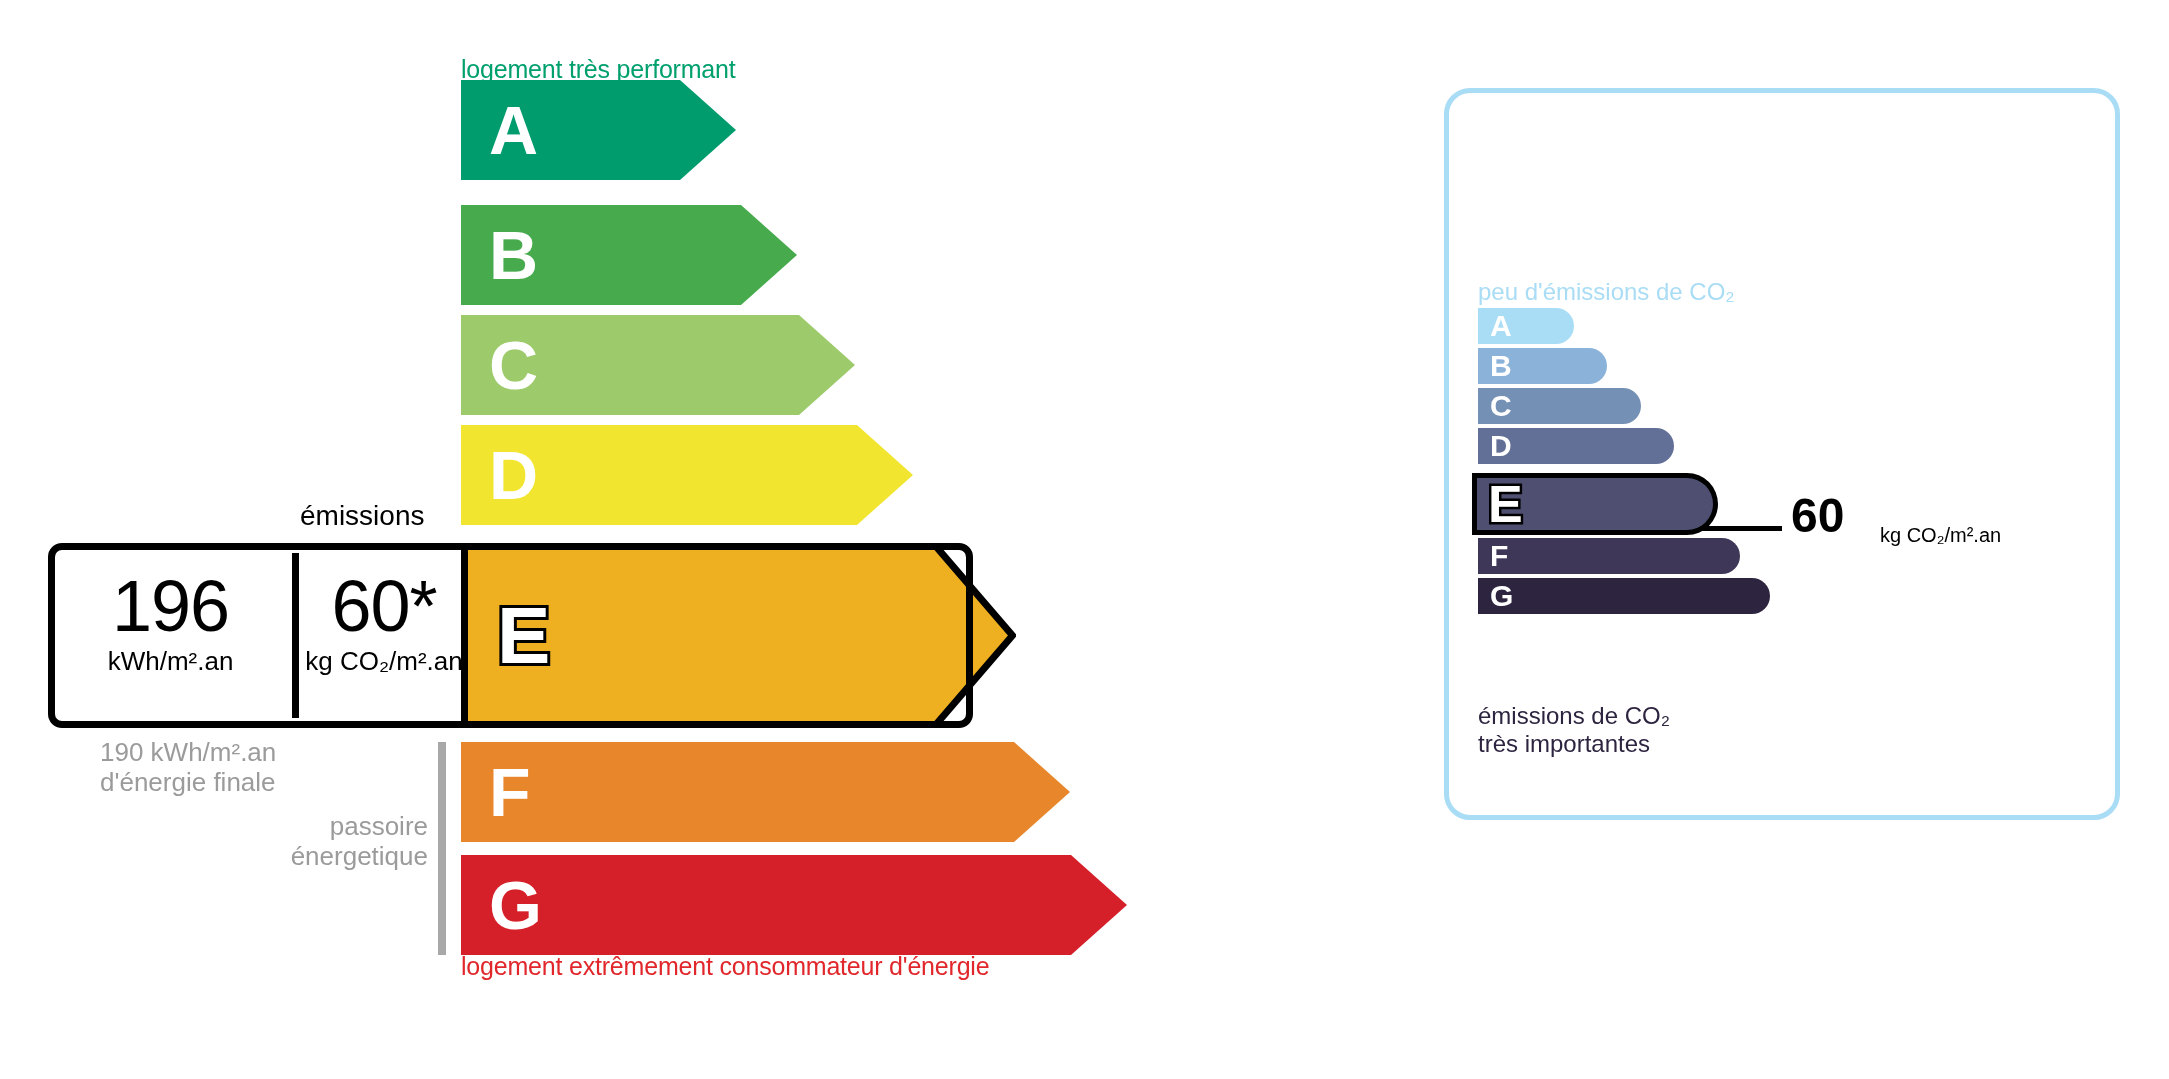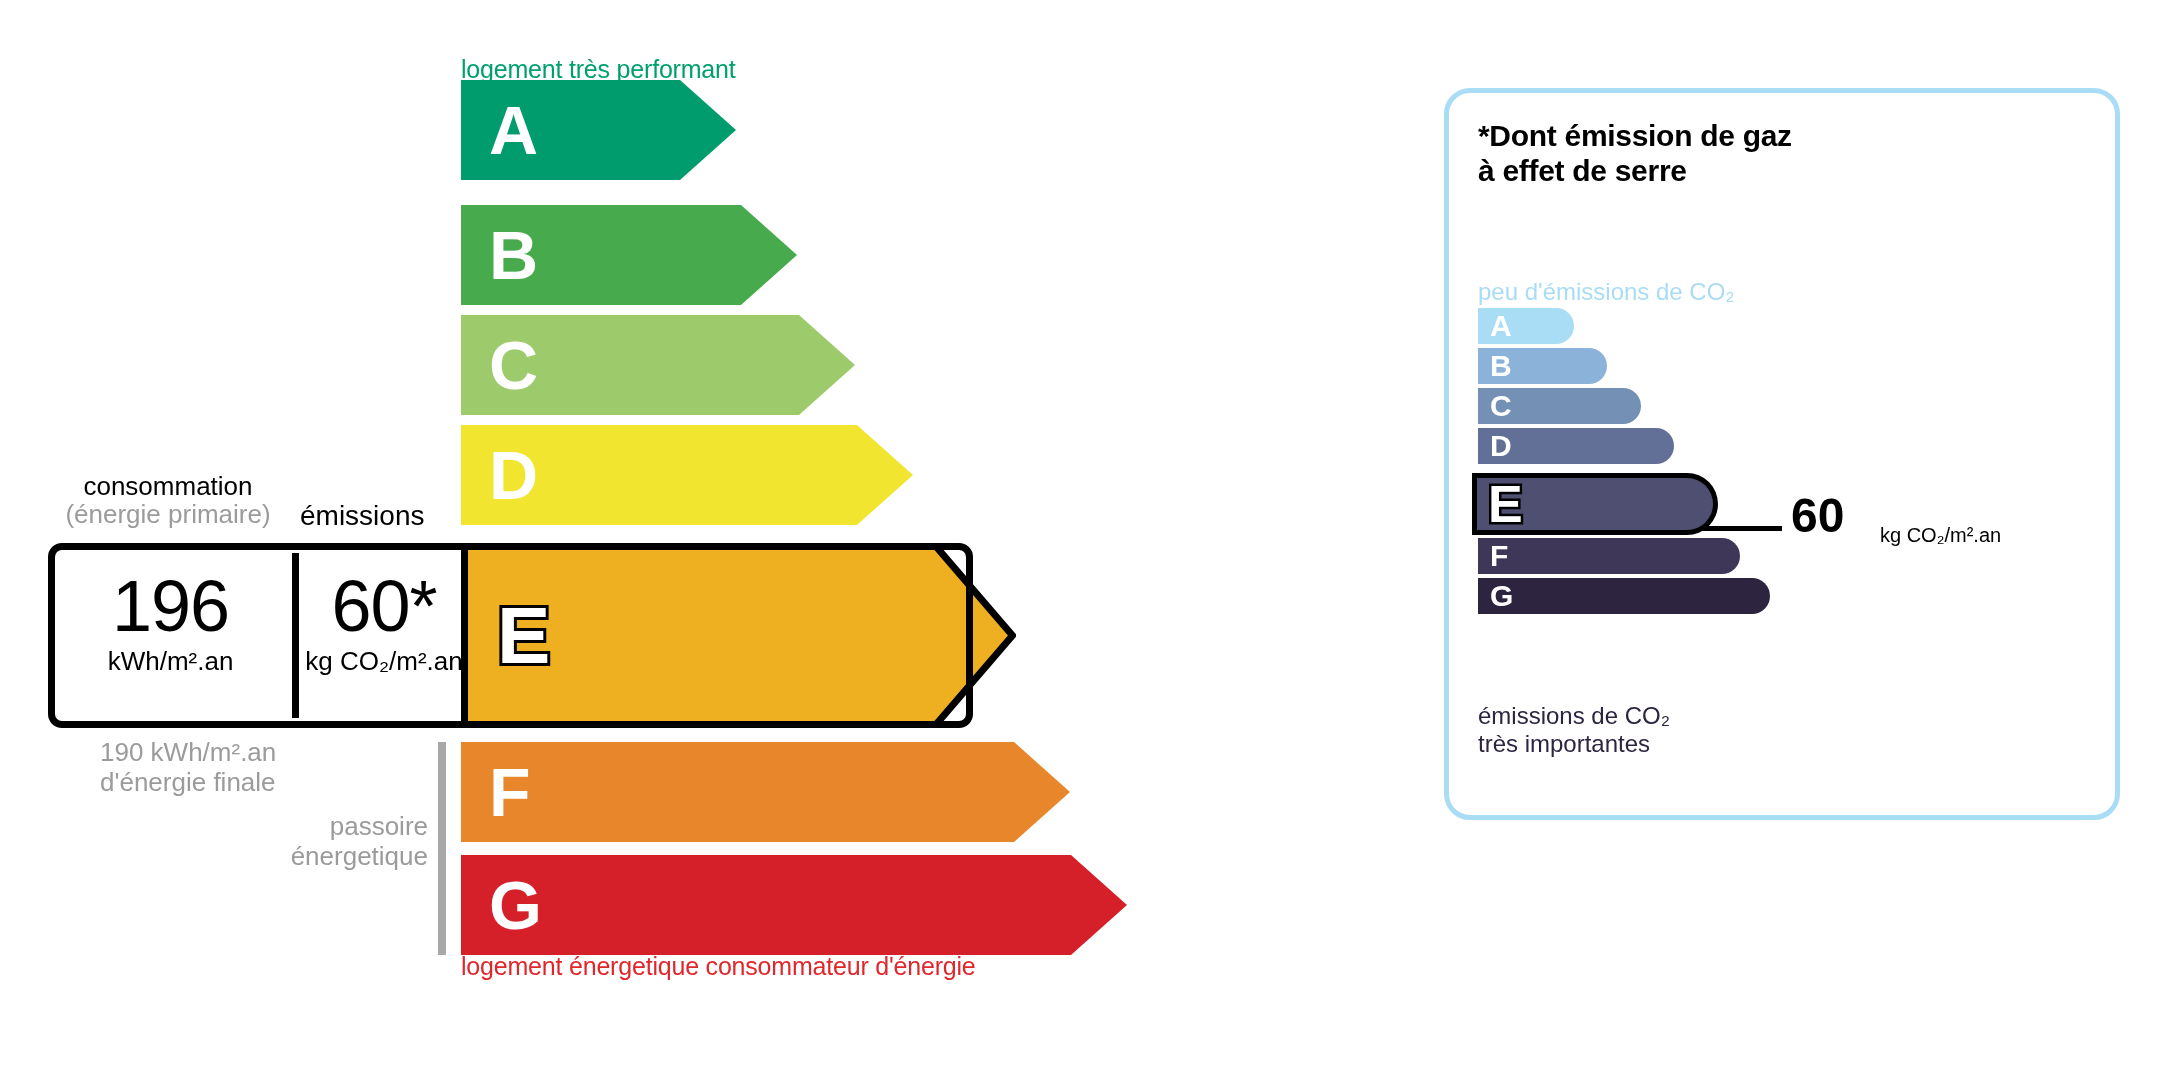--- a/index.html
+++ b/index.html
@@ -347,46 +347,38 @@
     <div class="value-cell" id="cell-conso">
       <div class="value-number">196</div>
       <div class="value-unit">kWh/m².an</div>
     </div>
     <div class="value-cell" id="cell-emis">
       <div class="value-number">60*</div>
       <div class="value-unit">kg CO₂/m².an</div>
     </div>
   </div>
 
-  <div id="label-consommation">
-    <span>consommation</span>
-    <span class="sub">(énergie primaire)</span>
-  </div>
 
   <div id="label-emissions">émissions</div>
 
   <div id="label-finale">
     <div>190 kWh/m².an</div>
     <div>d'énergie finale</div>
   </div>
 
   <div id="label-passoire">
     <div>passoire</div>
     <div>énergetique</div>
   </div>
   <div id="passoire-bar"></div>
 
-  <div class="scale-bottom-label">logement énergetique consommateur d'énergie</div>
+  <div class="scale-bottom-label">logement extrêmement consommateur d'énergie</div>
 </div>
 
 <div id="ges-panel">
-  <div id="ges-title">
-    <div>*Dont émission de gaz</div>
-    <div>à effet de serre</div>
-  </div>
 
   <div id="ges-top-label">peu d'émissions de CO₂</div>
 
   <div id="ges-bars">
       <div class="ges-row" style="top: 215px;">
         <div class="ges-bar" style="width: 96px; background: rgb(169, 220, 245);"></div>
         <span class="ges-letter">A</span>
       </div>
       <div class="ges-row" style="top: 255px;">
         <div class="ges-bar" style="width: 129px; background: rgb(139, 178, 216);"></div>

